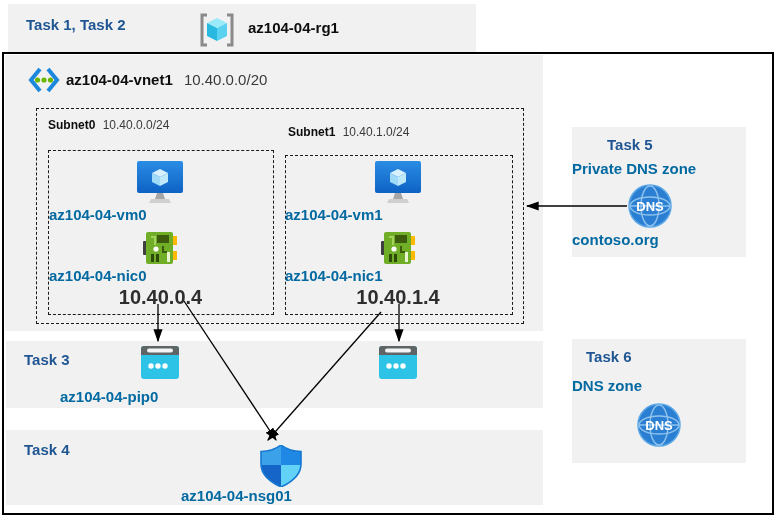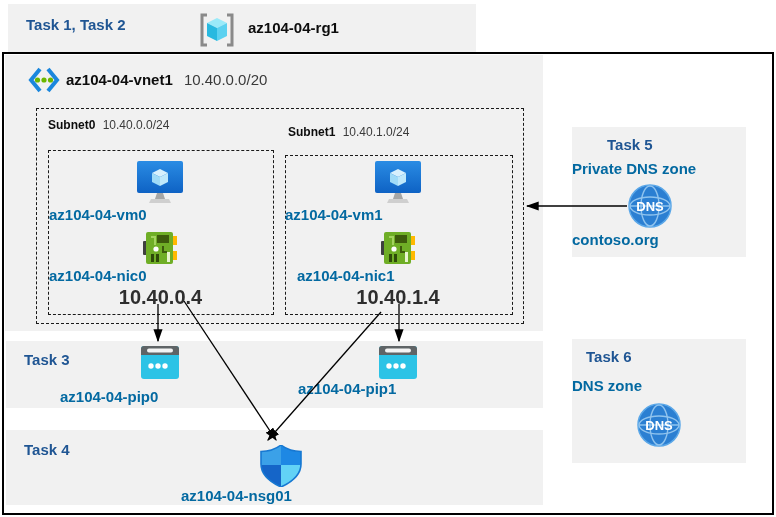--- a/index.html
+++ b/index.html
@@ -124,21 +124,21 @@
       <rect x="30" y="21" width="4" height="9" fill="#ffb900"></rect>
       <rect x="14" y="5" width="12" height="8" fill="#3d5b0c"></rect>
       <path d="M8,7 h4 v8" fill="none" stroke="#a3d45e" stroke-width="2"></path>
       <path d="M20,16 v6 h4" fill="none" stroke="#3d5b0c" stroke-width="2"></path>
       <circle cx="13" cy="19" r="2.6" fill="#ffffff"></circle>
       <rect x="8" y="24" width="3" height="8" fill="#2e4a09"></rect>
       <rect x="13" y="24" width="3" height="8" fill="#2e4a09"></rect>
       <rect x="24" y="22" width="3" height="10" fill="#e8f5d0"></rect>
     </svg>
   </div>
-  <div class="clabel" style="left:277px;top:267px;width:226px;padding-left:20px;">az104-04-nic1</div>
+  <div class="clabel" style="left:285px;top:267px;width:226px;">az104-04-nic1</div>
   <div class="iplab" style="left:285px;top:286px;width:226px;">10.40.1.4</div>
 
   <div class="panel" style="left:6px;top:341px;width:537px;height:67px;"></div>
   <div class="tasklab" style="left:24px;top:351px;">Task 3</div>
 
   <div class="abs" style="left:141px;top:346px;">
     <svg width="38" height="33" viewBox="0 0 38 33">
       <rect x="0" y="0" width="38" height="33" rx="3" fill="#2cc3e6"></rect>
       <path d="M3,0 h32 a3,3 0 0 1 3,3 v6 h-38 v-6 a3,3 0 0 1 3,-3 z" fill="#5f6466"></path>
       <rect x="6" y="2.5" width="26" height="4" rx="2" fill="#f4f4f4"></rect>
@@ -152,21 +152,20 @@
   <div class="abs" style="left:379px;top:346px;">
     <svg width="38" height="33" viewBox="0 0 38 33">
       <rect x="0" y="0" width="38" height="33" rx="3" fill="#2cc3e6"></rect>
       <path d="M3,0 h32 a3,3 0 0 1 3,3 v6 h-38 v-6 a3,3 0 0 1 3,-3 z" fill="#5f6466"></path>
       <rect x="6" y="2.5" width="26" height="4" rx="2" fill="#f4f4f4"></rect>
       <circle cx="10" cy="20" r="2.7" fill="#fff"></circle>
       <circle cx="17" cy="20" r="2.7" fill="#fff"></circle>
       <circle cx="24" cy="20" r="2.7" fill="#fff"></circle>
     </svg>
   </div>
-  <div class="clabel" style="left:298px;top:380px;width:200px;">az104-04-pip1</div>
 
   <div class="panel" style="left:6px;top:430px;width:537px;height:75px;"></div>
   <div class="tasklab" style="left:24px;top:441px;">Task 4</div>
 
   <div class="abs" style="left:259px;top:445px;">
     <svg width="44" height="42" viewBox="0 0 44 42">
       <defs>
         <clipPath id="shieldclip">
           <path d="M22,0 C17,4 9,6.5 2,6.5 L2,19 C2,30 11,37 22,42 C33,37 42,30 42,19 L42,6.5 C35,6.5 27,4 22,0 Z"></path>
         </clipPath>

